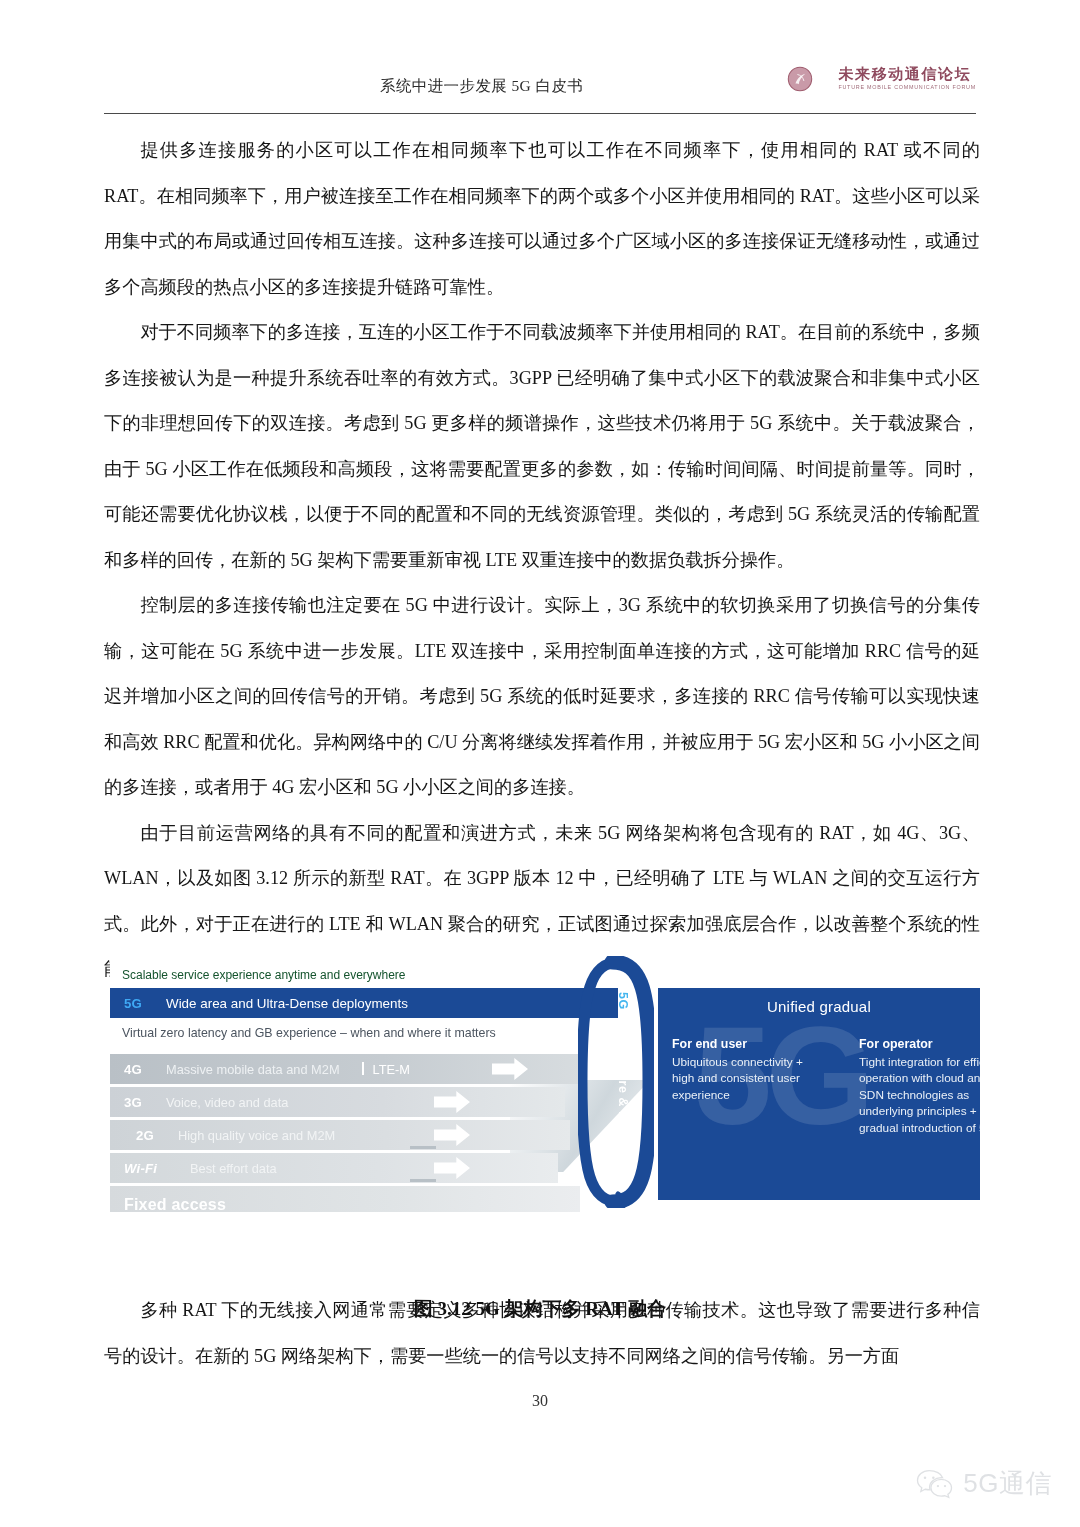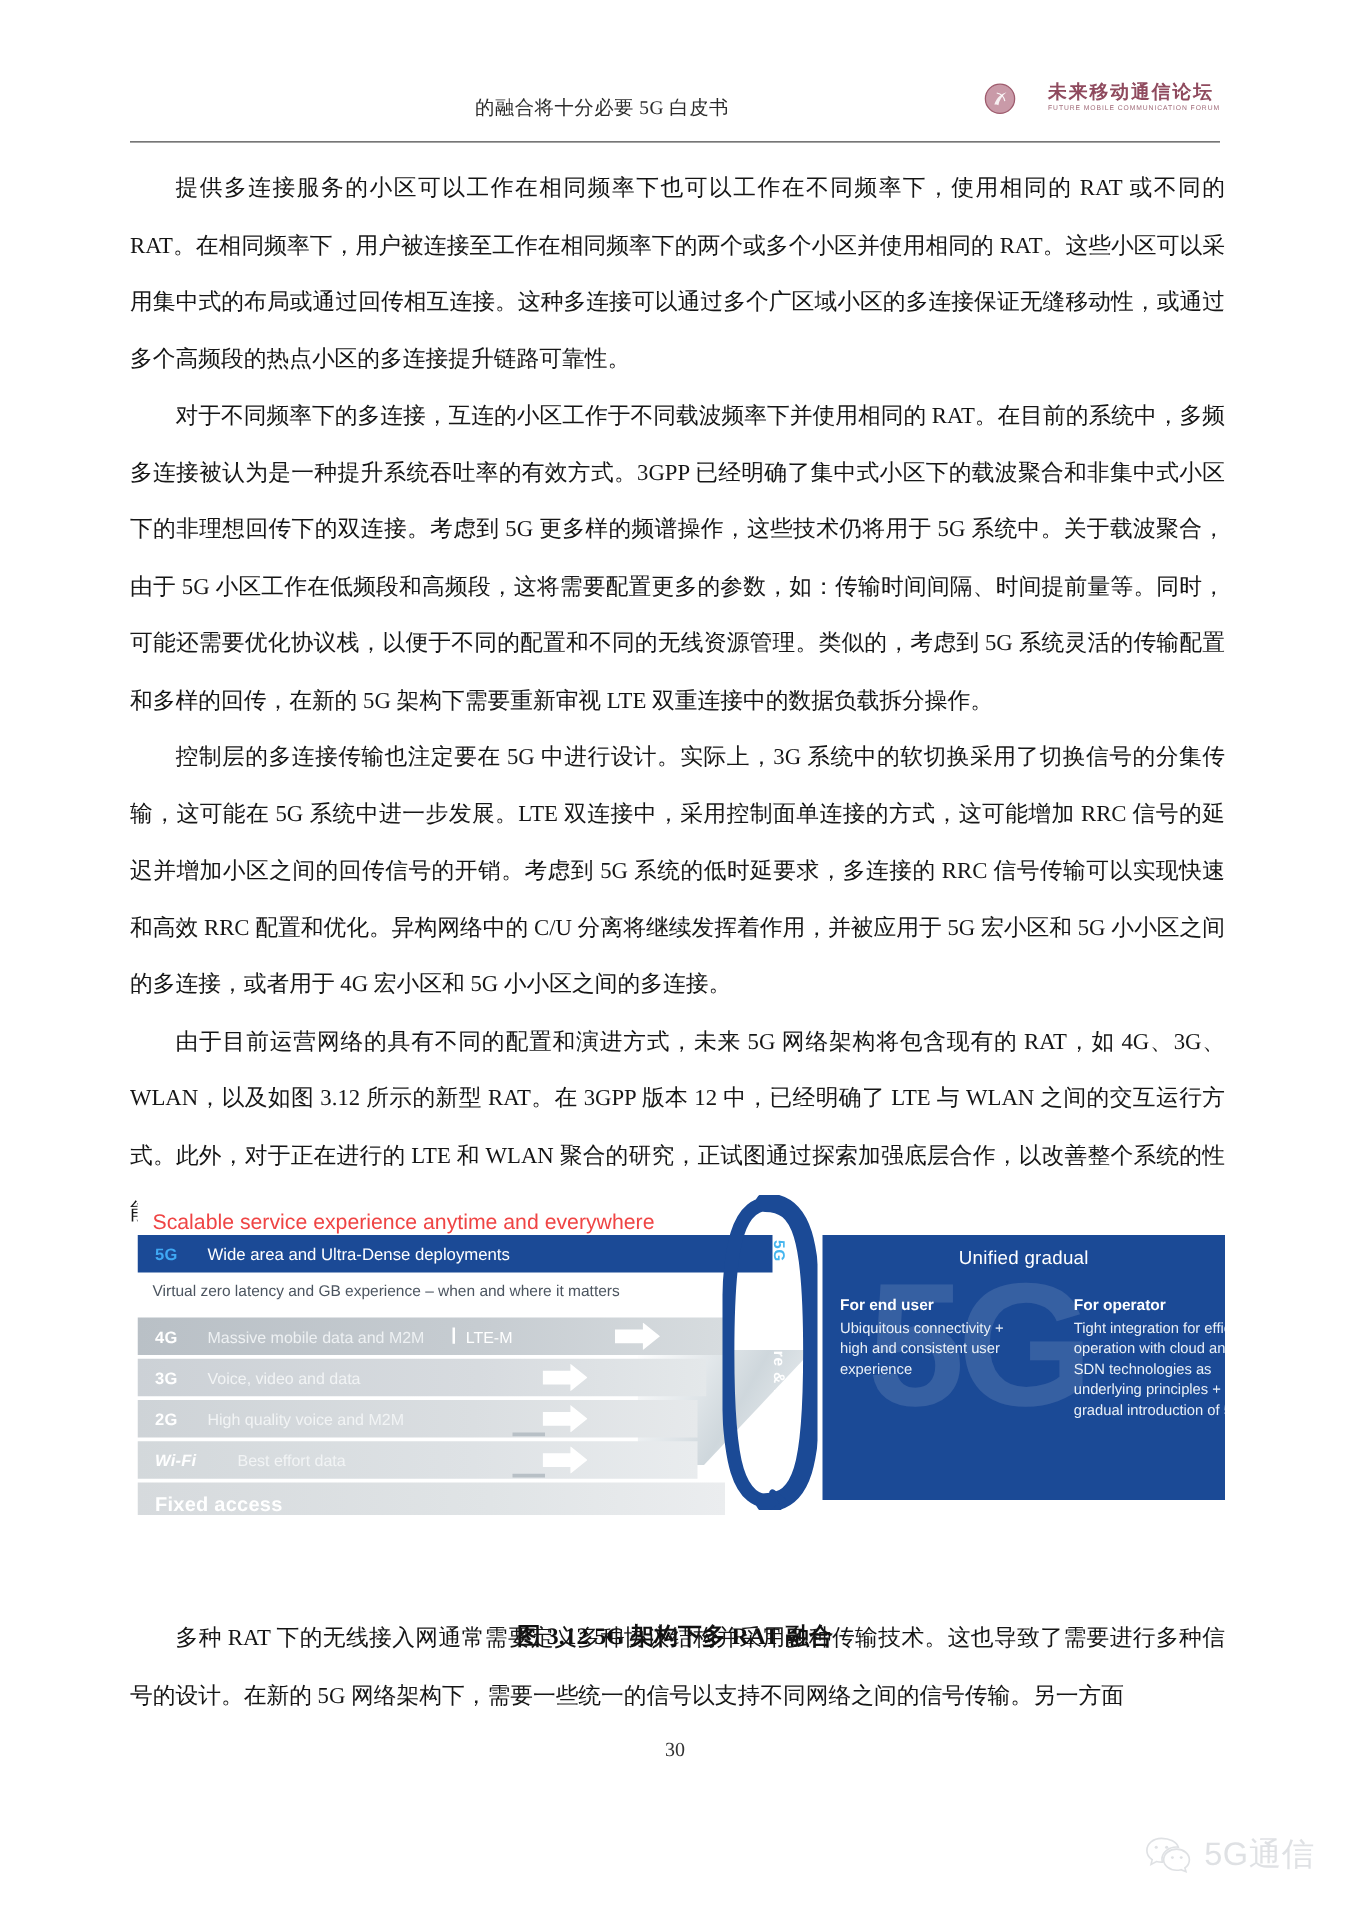--- a/index.html
+++ b/index.html
@@ -114,22 +114,22 @@
     position: absolute;
     left: 0;
     top: 0;
     width: 534px;
     height: 100%;
   }
   .cap-line {
     position: absolute;
     left: 12px;
     top: 18px;
-    font-size: 17px;
-    color: #ef4444;
+    font-size: 12px;
+    color: #14532d;
     font-family: "Liberation Sans", sans-serif;
     white-space: nowrap;
   }
   .row {
     position: absolute;
     left: 0;
     height: 30px;
     display: flex;
     align-items: center;
     font-family: "Liberation Sans", sans-serif;
@@ -192,20 +192,21 @@
     width: 455px;
     background: linear-gradient(90deg, #ccd1d6 0%, #d7dbdf 60%, #e4e8ea 100%);
   }
   .row-3g .gen { color: #ffffff; }
   .row-3g .desc { color: #f2f4f5; }
 
   .row-2g {
     top: 170px;
     width: 448px;
     background: linear-gradient(90deg, #ced3d7 0%, #dadee1 60%, #e6e9eb 100%);
+    padding-left: 12px;
   }
   .row-2g .gen { color: #ffffff; }
   .row-2g .desc { color: #f2f4f5; }
 
   .row-wifi {
     top: 203px;
     width: 448px;
     background: linear-gradient(90deg, #d3d8db 0%, #dee2e5 60%, #e9ecee 100%);
   }
   .row-wifi .gen { color: #ffffff; width: 80px; font-style: italic; }
@@ -377,21 +378,21 @@
     font-size: 26px;
     color: #b9bec4;
     letter-spacing: 0.5px;
     white-space: nowrap;
   }
 </style>
 </head>
 <body>
 
 <div class="page-header">
-  <div class="header-title">的融合将十分必要 5G 白皮书</div>
+  <div class="header-title">系统中进一步发展 5G 白皮书</div>
 
   <div class="header-logo">
     <svg class="logo-mark" viewBox="0 0 40 40">
       <circle cx="20" cy="20" r="18" fill="#c99aa8"></circle>
       <circle cx="20" cy="20" r="18" fill="none" stroke="#9e5b6d" stroke-width="1.6"></circle>
       <path d="M13 27c3-9 9-13 15-15-6 5-9 10-10 16-2-1-3-1-5-1z" fill="#ffffff" opacity="0.85"></path>
       <path d="M16 13c5 1 9 5 10 10" fill="none" stroke="#ffffff" stroke-width="1.4" opacity="0.9"></path>
     </svg>
     <div class="logo-text">
       <span class="logo-cn">未来移动通信论坛</span>

